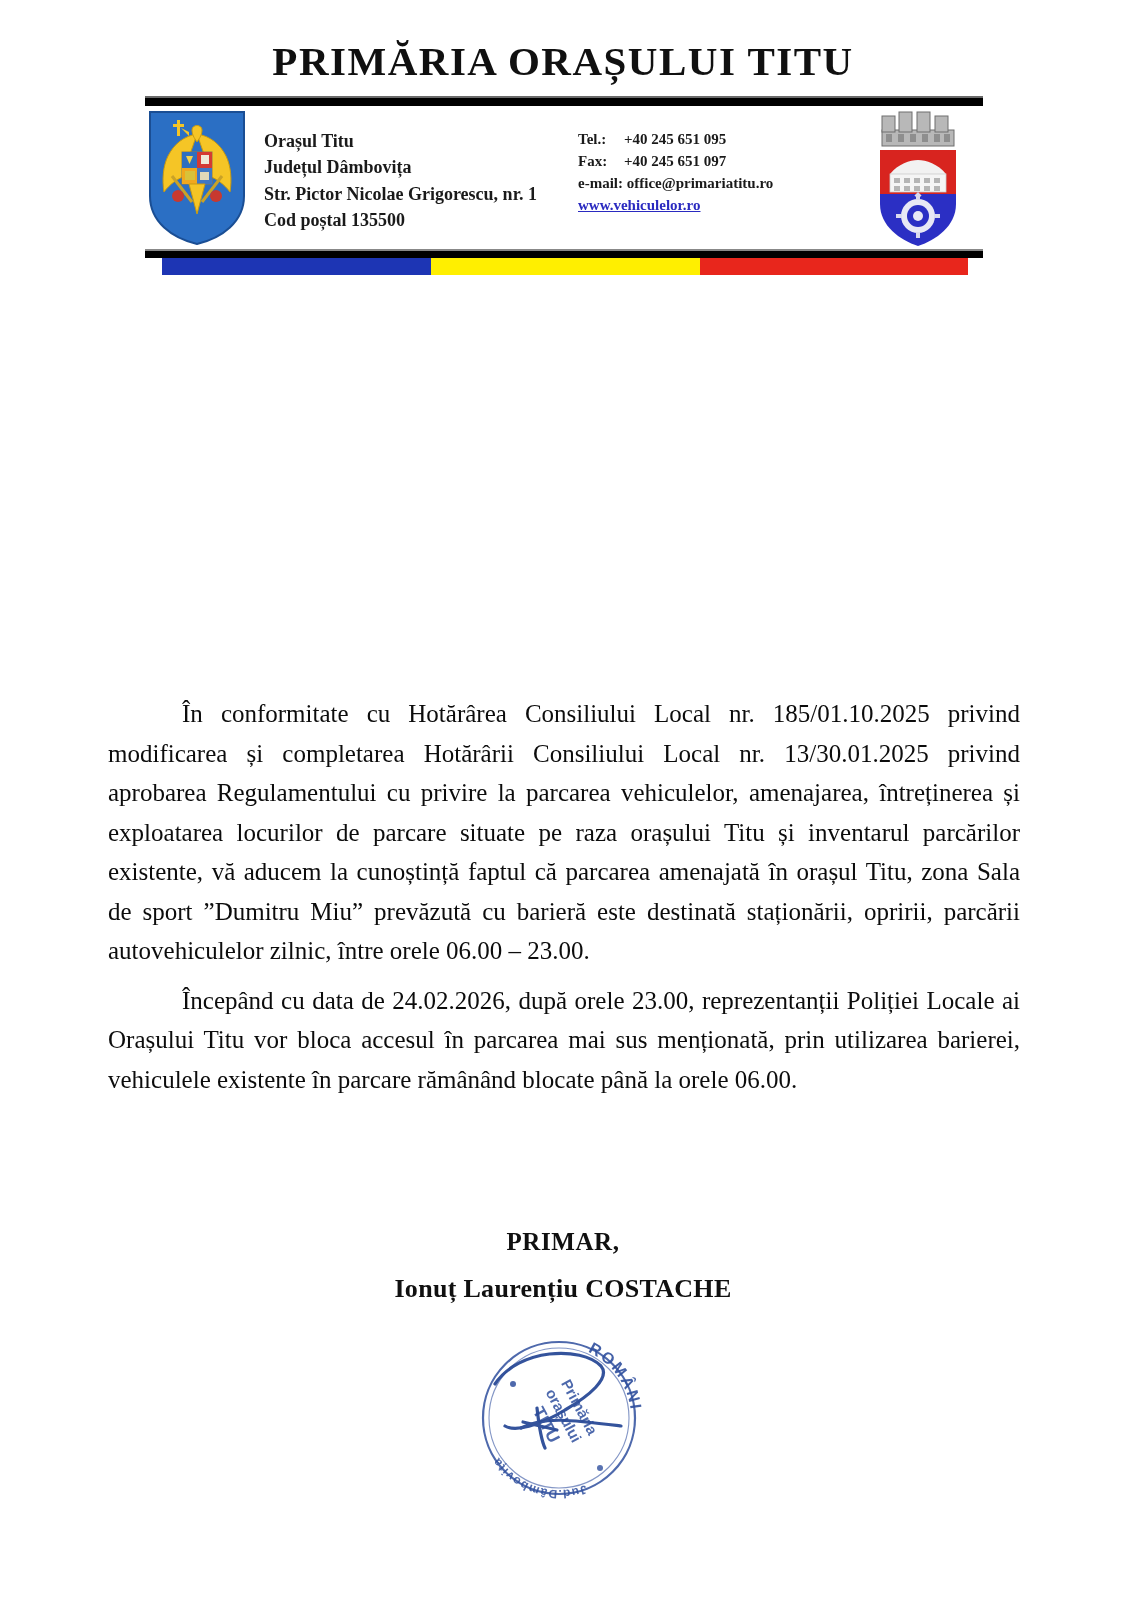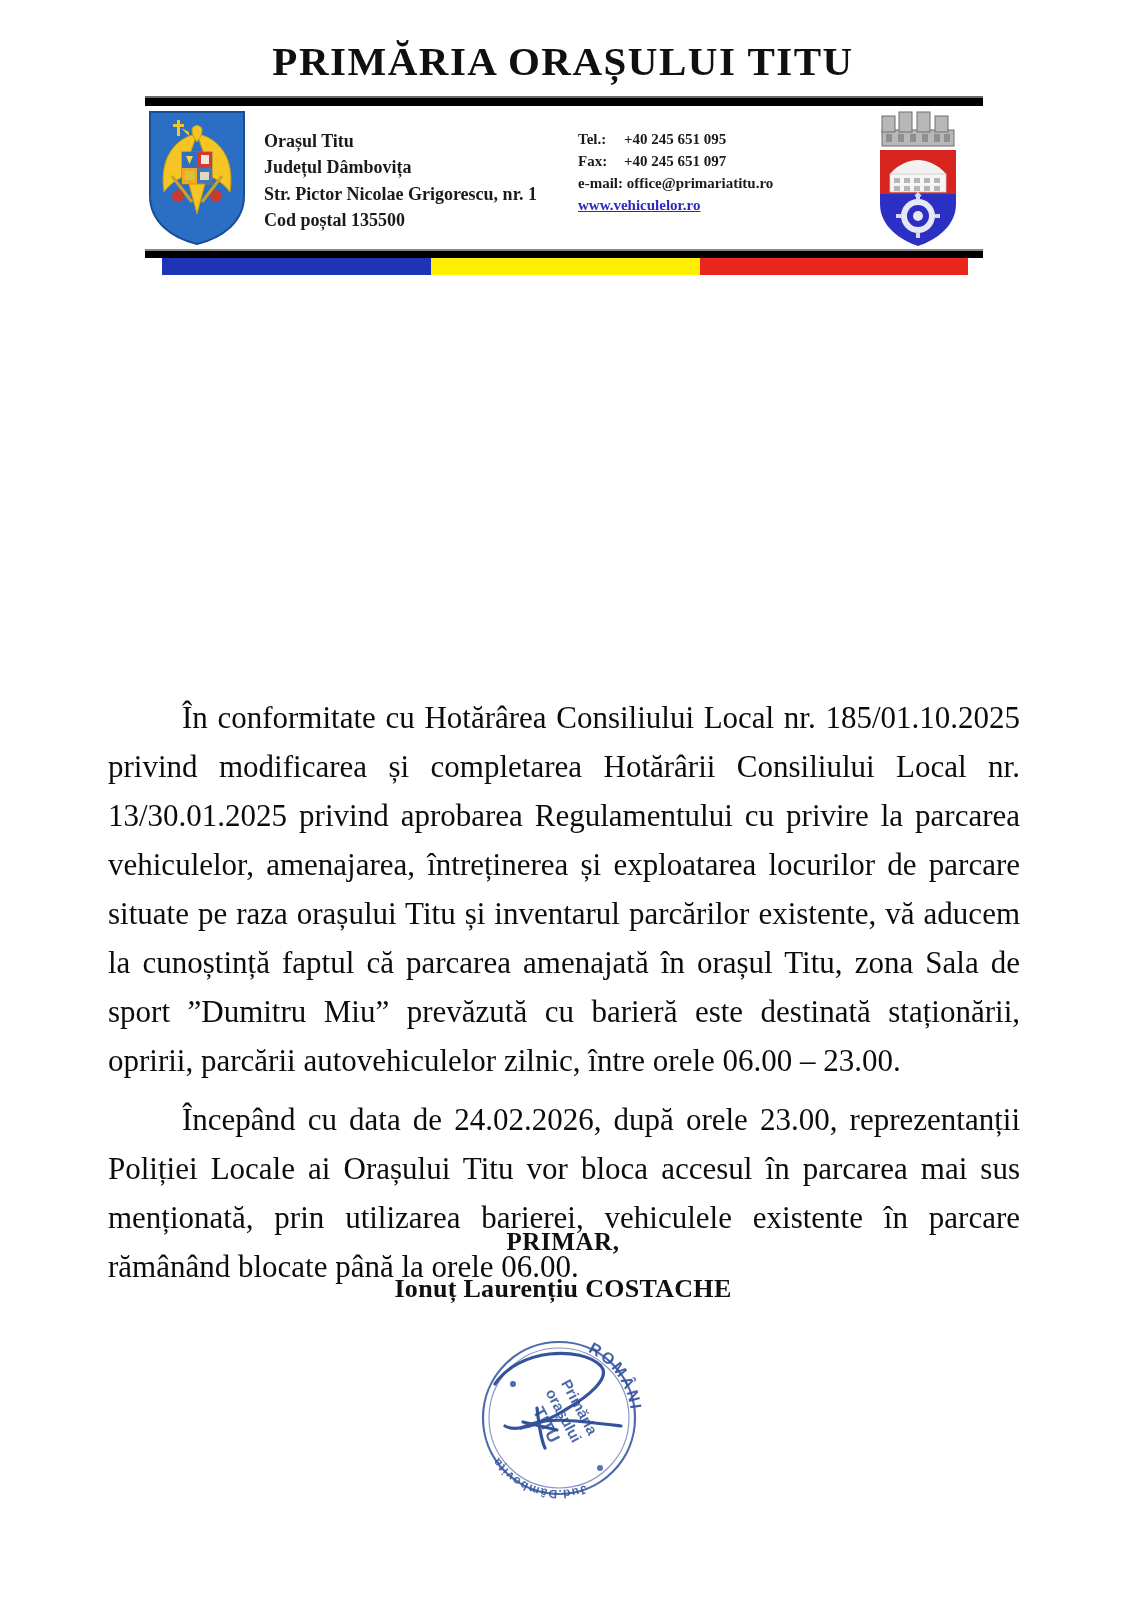--- a/index.html
+++ b/index.html
@@ -159,21 +159,21 @@
   .body-text {
     position: absolute;
     left: 108px;
     top: 694px;
     width: 912px;
   }
   .para {
     text-align: justify;
     text-justify: inter-word;
     font-family: "Liberation Serif", "DejaVu Serif", serif;
-    font-size: 31px;
+    font-size: 25px;
     line-height: 1.58;
     color: #0c0c0c;
     margin: 0 0 10px 0;
     text-indent: 74px;
   }
   .para:last-child { margin-bottom: 0; }
 
   
   .signature {
     position: absolute;

